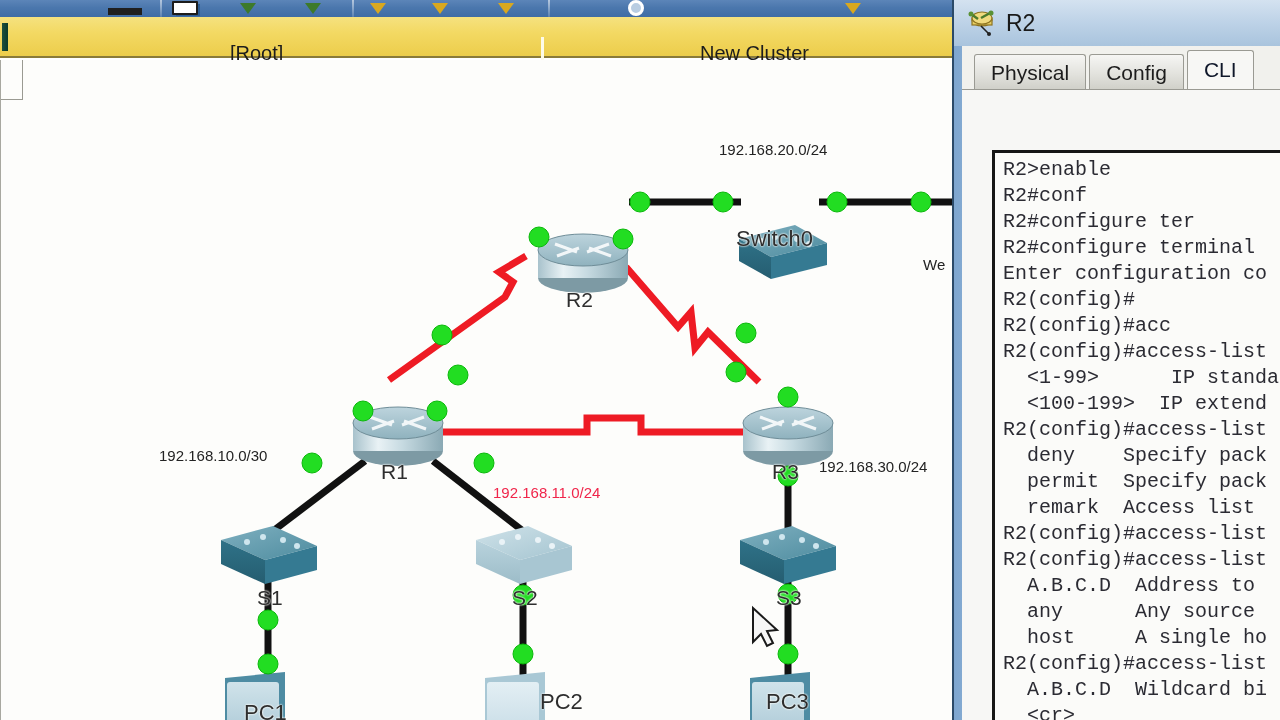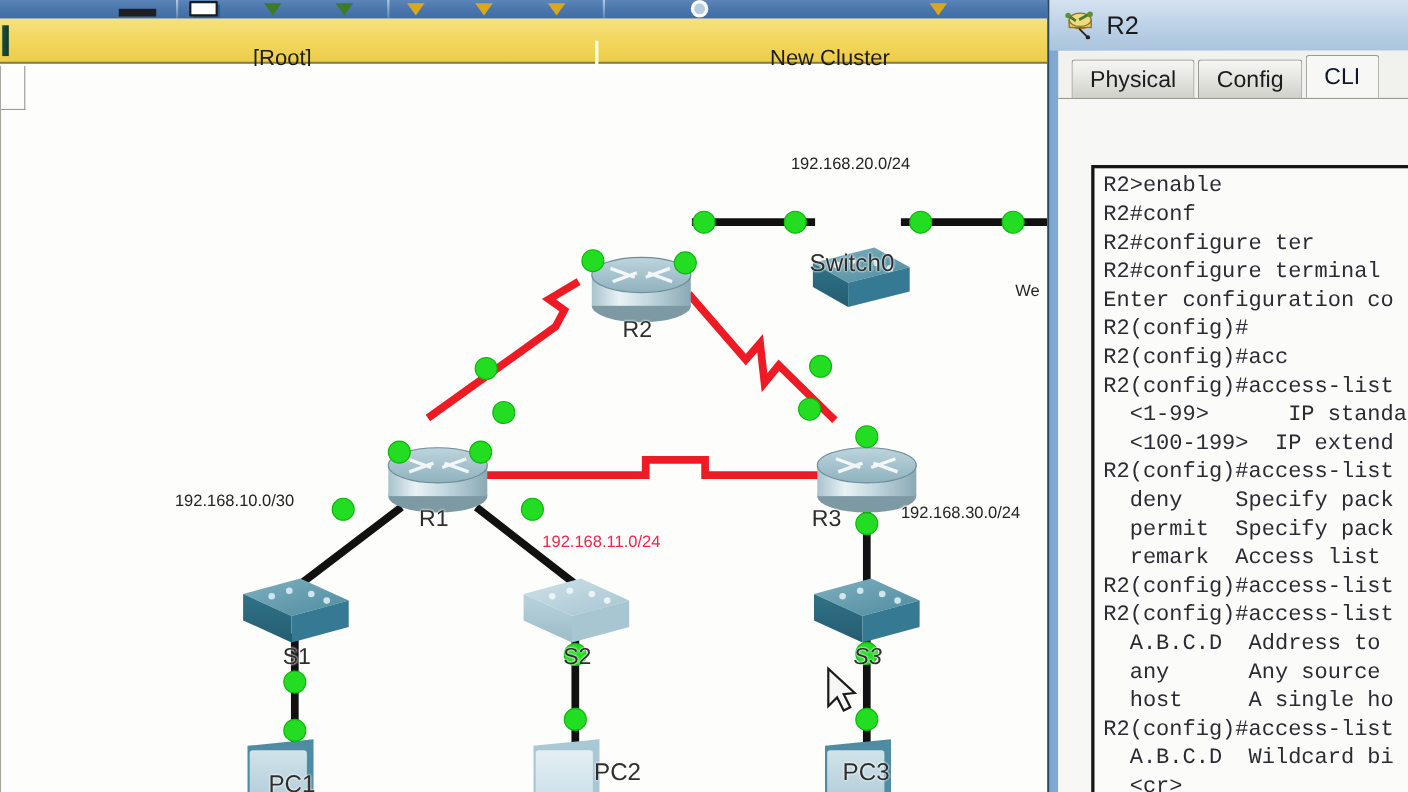--- a/index.html
+++ b/index.html
@@ -387,25 +387,25 @@
           <circle cx="787" cy="594" r="10"></circle>
         </g>
 
         <g transform="translate(752,548)">
           <path d="M 0,0 L 0,34 L 8,26 L 14,38 L 20,35 L 14,23 L 24,22 Z" fill="#f6f6f6" stroke="#1a1a1a" stroke-width="2"></path>
         </g>
       </svg>
 
       <div class="dev-label" style="left:565px;top:228px;">R2</div>
       <div class="dev-label" style="left:380px;top:400px;">R1</div>
-      <div class="dev-label" style="left:737px;top:400px;">R3</div>
+      <div class="dev-label" style="left:771px;top:400px;">R3</div>
       <div class="dev-label" style="left:735px;top:166px;font-size:22px;">Switch0</div>
       <div class="dev-label" style="left:256px;top:526px;">S1</div>
       <div class="dev-label" style="left:511px;top:526px;">S2</div>
-      <div class="dev-label" style="left:775px;top:526px;font-style:italic;">S3</div>
+      <div class="dev-label" style="left:775px;top:526px;">S3</div>
       <div class="dev-label" style="left:243px;top:640px;font-size:22px;">PC1</div>
       <div class="dev-label" style="left:503px;top:629px;font-size:22px;margin-left:36px;">PC2</div>
       <div class="dev-label" style="left:765px;top:629px;font-size:22px;">PC3</div>
 
       <div class="net-label" style="left:718px;top:81px;">192.168.20.0/24</div>
       <div class="net-label" style="left:158px;top:387px;">192.168.10.0/30</div>
       <div class="net-label red" style="left:492px;top:377px;">192.168.11.0/24</div>
       <div class="net-label" style="left:818px;top:398px;">192.168.30.0/24</div>
       <div class="net-label" style="left:922px;top:196px;">We</div>
     </div>

